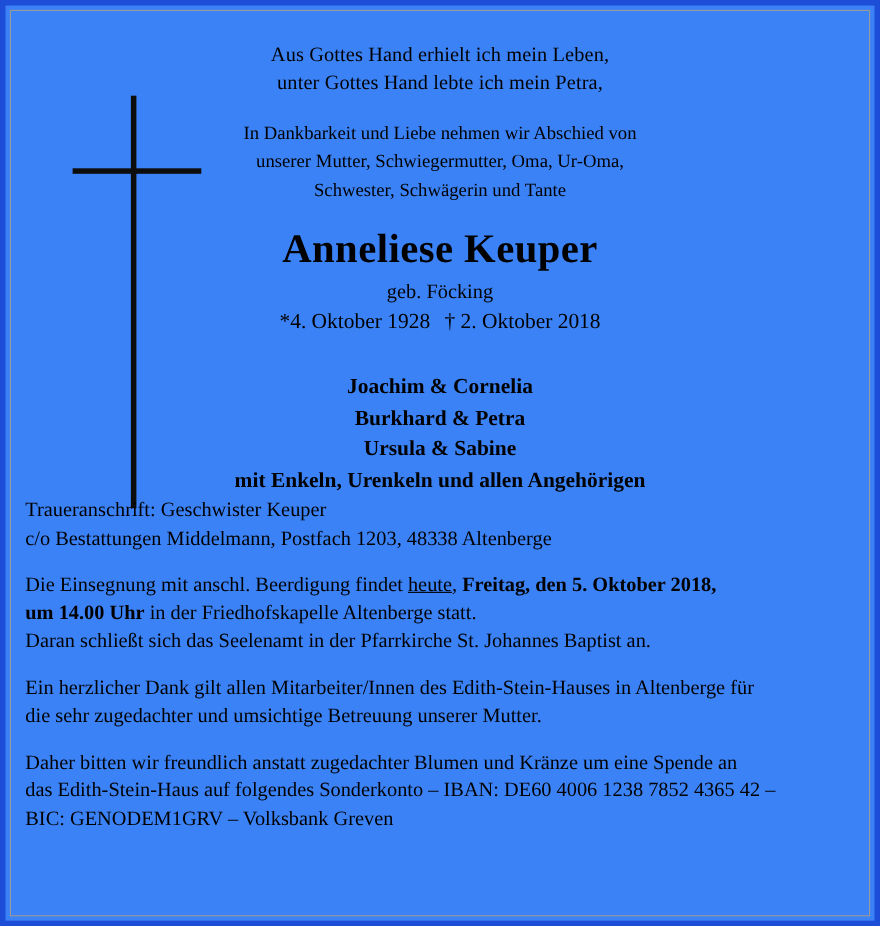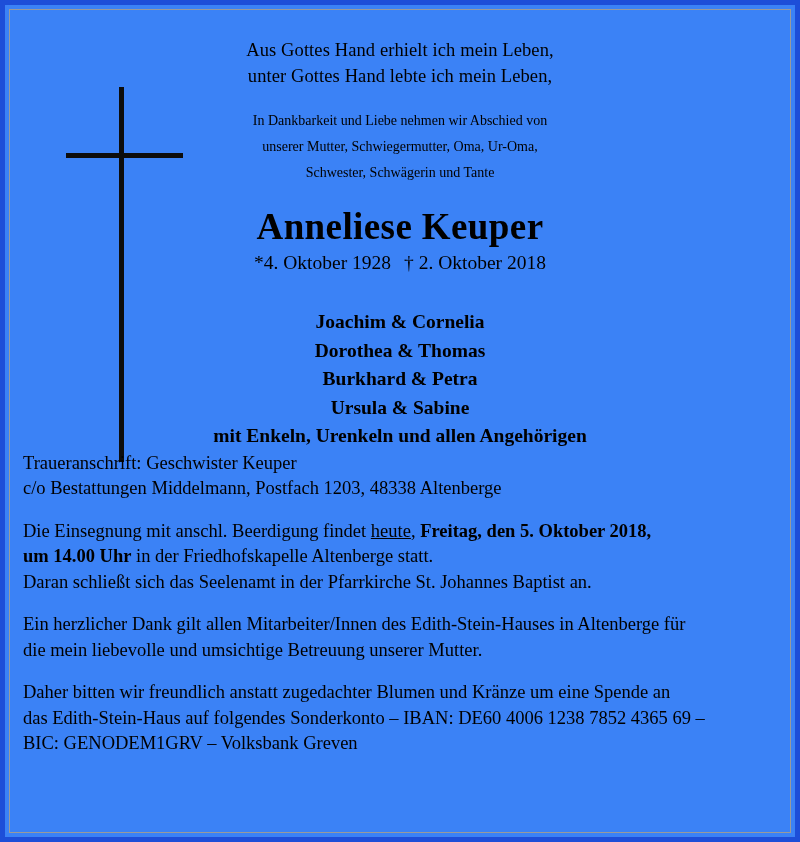--- a/index.html
+++ b/index.html
@@ -73,21 +73,21 @@
   .verse {
     margin-top: 22px;
     font-size: 18.5px;
     line-height: 26px;
     letter-spacing: 0.1px;
   }
   .verse div { white-space: nowrap; }
 
   .intro {
     margin-top: 19px;
-    font-size: 14px;
+    font-size: 17px;
     line-height: 26px;
   }
   .intro div { white-space: nowrap; }
 
   .deceased-name {
     margin-top: 20px;
     font-size: 37px;
     font-weight: bold;
     letter-spacing: 0.4px;
     line-height: 42px;
@@ -139,37 +139,37 @@
 
   <div class="cross">
     <div class="beam-v"></div>
     <div class="beam-h"></div>
   </div>
 
   <div class="content">
 
     <div class="centered verse">
       <div>Aus Gottes Hand erhielt ich mein Leben,</div>
-      <div>unter Gottes Hand lebte ich mein Leben,</div>
+      <div>unter Gottes Hand lebte ich mein Petra,</div>
     </div>
 
     <div class="centered intro">
       <div>In Dankbarkeit und Liebe nehmen wir Abschied von</div>
       <div>unserer Mutter, Schwiegermutter, Oma, Ur-Oma,</div>
       <div>Schwester, Schwägerin und Tante</div>
     </div>
 
     <div class="centered deceased-name">Anneliese Keuper</div>
+    <div class="centered maiden">geb. Föcking</div>
     <div class="centered dates">
       <span>*4. Oktober 1928</span><span class="gap"></span><span>† 2. Oktober 2018</span>
     </div>
 
     <div class="centered survivors">
       <div>Joachim &amp; Cornelia</div>
-      <div>Dorothea &amp; Thomas</div>
       <div>Burkhard &amp; Petra</div>
       <div>Ursula &amp; Sabine</div>
       <div class="last">mit Enkeln, Urenkeln und allen Angehörigen</div>
     </div>
 
     <div class="lower">
 
       <div>
         <p class="address-line">Traueranschrift: Geschwister Keuper</p>
         <p class="address-line">c/o Bestattungen Middelmann, Postfach 1203, 48338 Altenberge</p>
@@ -180,26 +180,26 @@
       <div class="service">
         <p><span>Die Einsegnung mit anschl. Beerdigung findet </span><span class="u">heute</span><span>, </span><span class="b">Freitag, den 5. Oktober 2018,</span></p>
         <p><span class="b">um 14.00 Uhr</span><span> in der Friedhofskapelle Altenberge statt.</span></p>
         <p>Daran schließt sich das Seelenamt in der Pfarrkirche St. Johannes Baptist an.</p>
       </div>
 
       <div class="block-gap"></div>
 
       <div class="thanks">
         <p>Ein herzlicher Dank gilt allen Mitarbeiter/Innen des Edith-Stein-Hauses in Altenberge für</p>
-        <p>die mein liebevolle und umsichtige Betreuung unserer Mutter.</p>
+        <p>die sehr zugedachter und umsichtige Betreuung unserer Mutter.</p>
       </div>
 
       <div class="block-gap"></div>
 
       <div class="donation">
         <p>Daher bitten wir freundlich anstatt zugedachter Blumen und Kränze um eine Spende an</p>
-        <p>das Edith-Stein-Haus auf folgendes Sonderkonto – IBAN: DE60 4006 1238 7852 4365 69  –</p>
+        <p>das Edith-Stein-Haus auf folgendes Sonderkonto – IBAN: DE60 4006 1238 7852 4365 42  –</p>
         <p>BIC: GENODEM1GRV – Volksbank Greven</p>
       </div>
 
     </div>
   </div>
 </div>
 
 </body></html>

